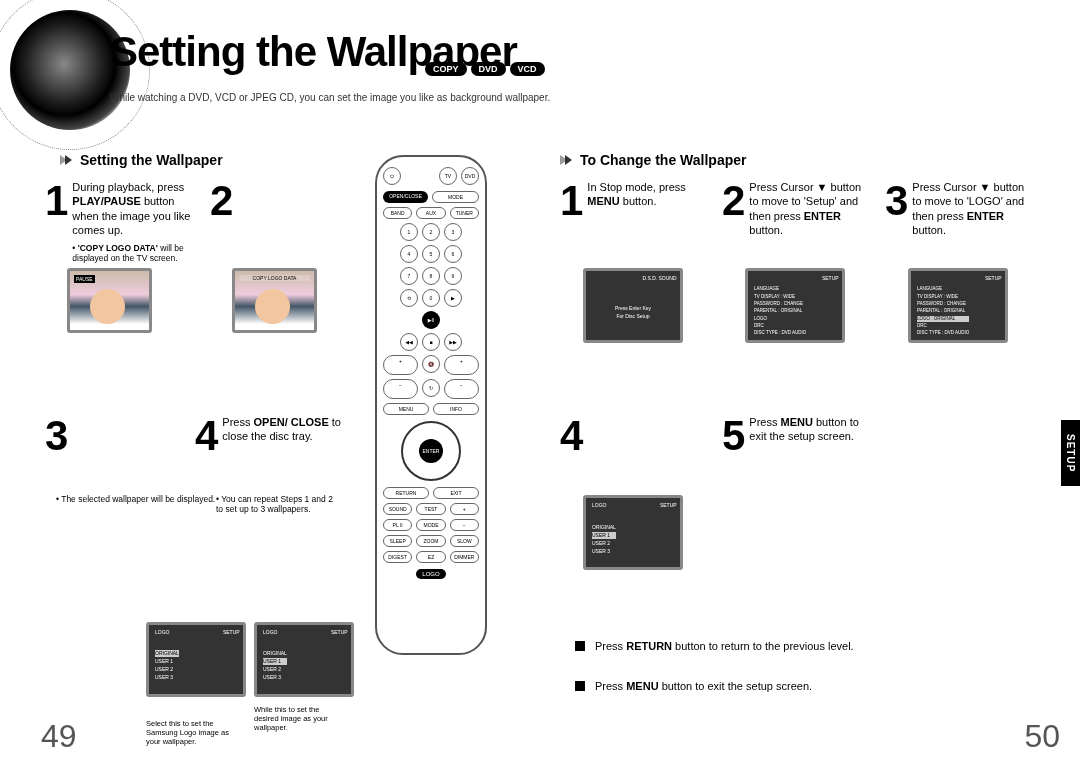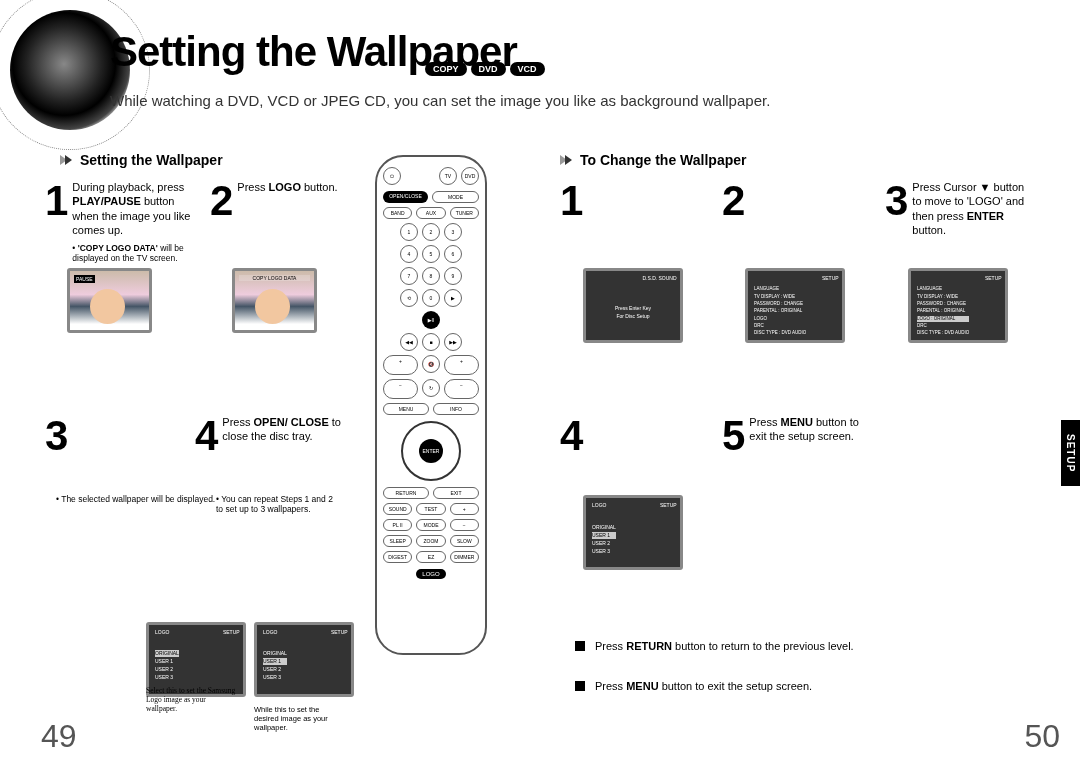--- a/index.html
+++ b/index.html
@@ -31,21 +31,21 @@
   }
   .page-title {
     position: absolute;
     left: 110px; top: 28px;
     font-size: 42px;
     font-weight: bold;
     letter-spacing: -1px;
   }
   .pills { position: absolute; left: 425px; top: 62px; display: flex; gap: 4px; }
   .pill { background: #000; color: #fff; font-size: 9px; font-weight: bold; border-radius: 10px; padding: 2px 8px; }
-  .intro-text { position: absolute; left: 110px; top: 92px; font-size: 15px; color: #333; }
+  .intro-text { position: absolute; left: 110px; top: 92px; font-size: 10px; color: #333; }
   .section-header { position: absolute; display: flex; align-items: center; font-weight: bold; font-size: 14px; }
   .arrow-icon { display: inline-block; margin-right: 8px; }
   .arrow-icon::before { content: ''; display: inline-block; width: 0; height: 0; border-top: 5px solid transparent; border-bottom: 5px solid transparent; border-left: 7px solid #999; margin-right: -2px; }
   .arrow-icon::after { content: ''; display: inline-block; width: 0; height: 0; border-top: 5px solid transparent; border-bottom: 5px solid transparent; border-left: 7px solid #333; }
   .hdr1 { left: 60px; top: 152px; }
   .hdr2 { left: 560px; top: 152px; }
   .step { position: absolute; display: flex; }
   .step-num { font-size: 42px; font-weight: bold; line-height: 1; margin-right: 4px; }
   .step-text { font-size: 11px; line-height: 1.3; max-width: 120px; }
   .step-note { font-size: 8.5px; margin-top: 6px; line-height: 1.2; }
@@ -111,23 +111,20 @@
     <span>During playback, press </span><b>PLAY/PAUSE</b><span> button when the image you like comes up.</span>
     <div class="step-note bullet"><b>'COPY LOGO DATA'</b><span> will be displayed on the TV screen.</span></div>
   </div>
 </div>
 <div class="baby-thumb" style="left:67px; top:268px;">
   <div class="tv-pause-badge">PAUSE</div>
 </div>
 
 <div class="step" style="left:210px; top:180px;">
   <div class="step-num">2</div>
-  <div class="step-text">
-    <span>Press </span><b>LOGO</b><span> button.</span>
-  </div>
 </div>
 <div class="baby-thumb" style="left:232px; top:268px;">
   <div style="position:absolute; top:4px; left:4px; right:4px; text-align:center; font-size:5px; color:#000; background:#fff3;">COPY LOGO DATA</div>
 </div>
 
 <div class="step" style="left:45px; top:415px;">
   <div class="step-num">3</div>
 </div>
 <div class="step-note bullet" style="position:absolute; left:48px; top:488px; font-size:8.5px;margin-left:8px;">The selected wallpaper will be displayed.</div>
 
@@ -144,21 +141,21 @@
       <span>LOGO</span>
       <span>SETUP</span>
     </div>
   <div class="tv-row" style="margin-top:12px;">
     <span class="highlight-row">ORIGINAL</span>
     <span>USER 1</span>
     <span>USER 2</span>
     <span>USER 3</span>
   </div>
 </div>
-<div class="small-caption" style="left:146px; top:686px;font-family:Liberation Serif, serif;">Select this to set the Samsung Logo image as your wallpaper.</div>
+<div class="small-caption" style="left:146px; top:719px;">Select this to set the Samsung Logo image as your wallpaper.</div>
 
 <div class="tv-thumb big" style="left:254px; top:622px;">
   <div class="tv-thumb-header">
       <span>LOGO</span>
       <span>SETUP</span>
     </div>
   <div class="tv-row" style="margin-top:12px;">
     <span>ORIGINAL</span>
     <span class="highlight-row">USER 1</span>
     <span>USER 2</span>
@@ -250,34 +247,40 @@
   <div class="row">
       <span class="rbtn">DIGEST</span>
       <span class="rbtn">EZ</span>
       <span class="rbtn">DIMMER</span>
     </div>
   <span class="logo-btn">LOGO</span>
 </div>
 
 <div class="step" style="left:560px; top:180px;">
   <div class="step-num">1</div>
+  <div class="step-text">
+    <span>In Stop mode, press </span><b>MENU</b><span> button.</span>
+  </div>
 </div>
 <div class="tv-thumb big" style="left:583px; top:268px;">
   <div class="tv-thumb-header">
       <span></span>
       <span>D.S.D. SOUND</span>
     </div>
   <div class="tv-row" style="margin-top:14px; align-items:center; width:100%; text-align:center;">
     <span>Press Enter Key</span>
     <span>For Disc Setup</span>
   </div>
 </div>
 
 <div class="step" style="left:722px; top:180px;">
   <div class="step-num">2</div>
+  <div class="step-text">
+    <span>Press Cursor ▼ button to move to 'Setup' and then press </span><b>ENTER</b><span> button.</span>
+  </div>
 </div>
 <div class="tv-thumb big" style="left:745px; top:268px;">
   <div class="tv-thumb-header">
       <span></span>
       <span>SETUP</span>
     </div>
   <div class="tv-row" style="margin-top:12px; font-size:4.5px;">
     <span><span>LANGUAGE</span> <span></span></span>
     <span><span>TV DISPLAY</span> : <span>WIDE</span></span>
     <span><span>PASSWORD</span> : <span>CHANGE</span></span>

